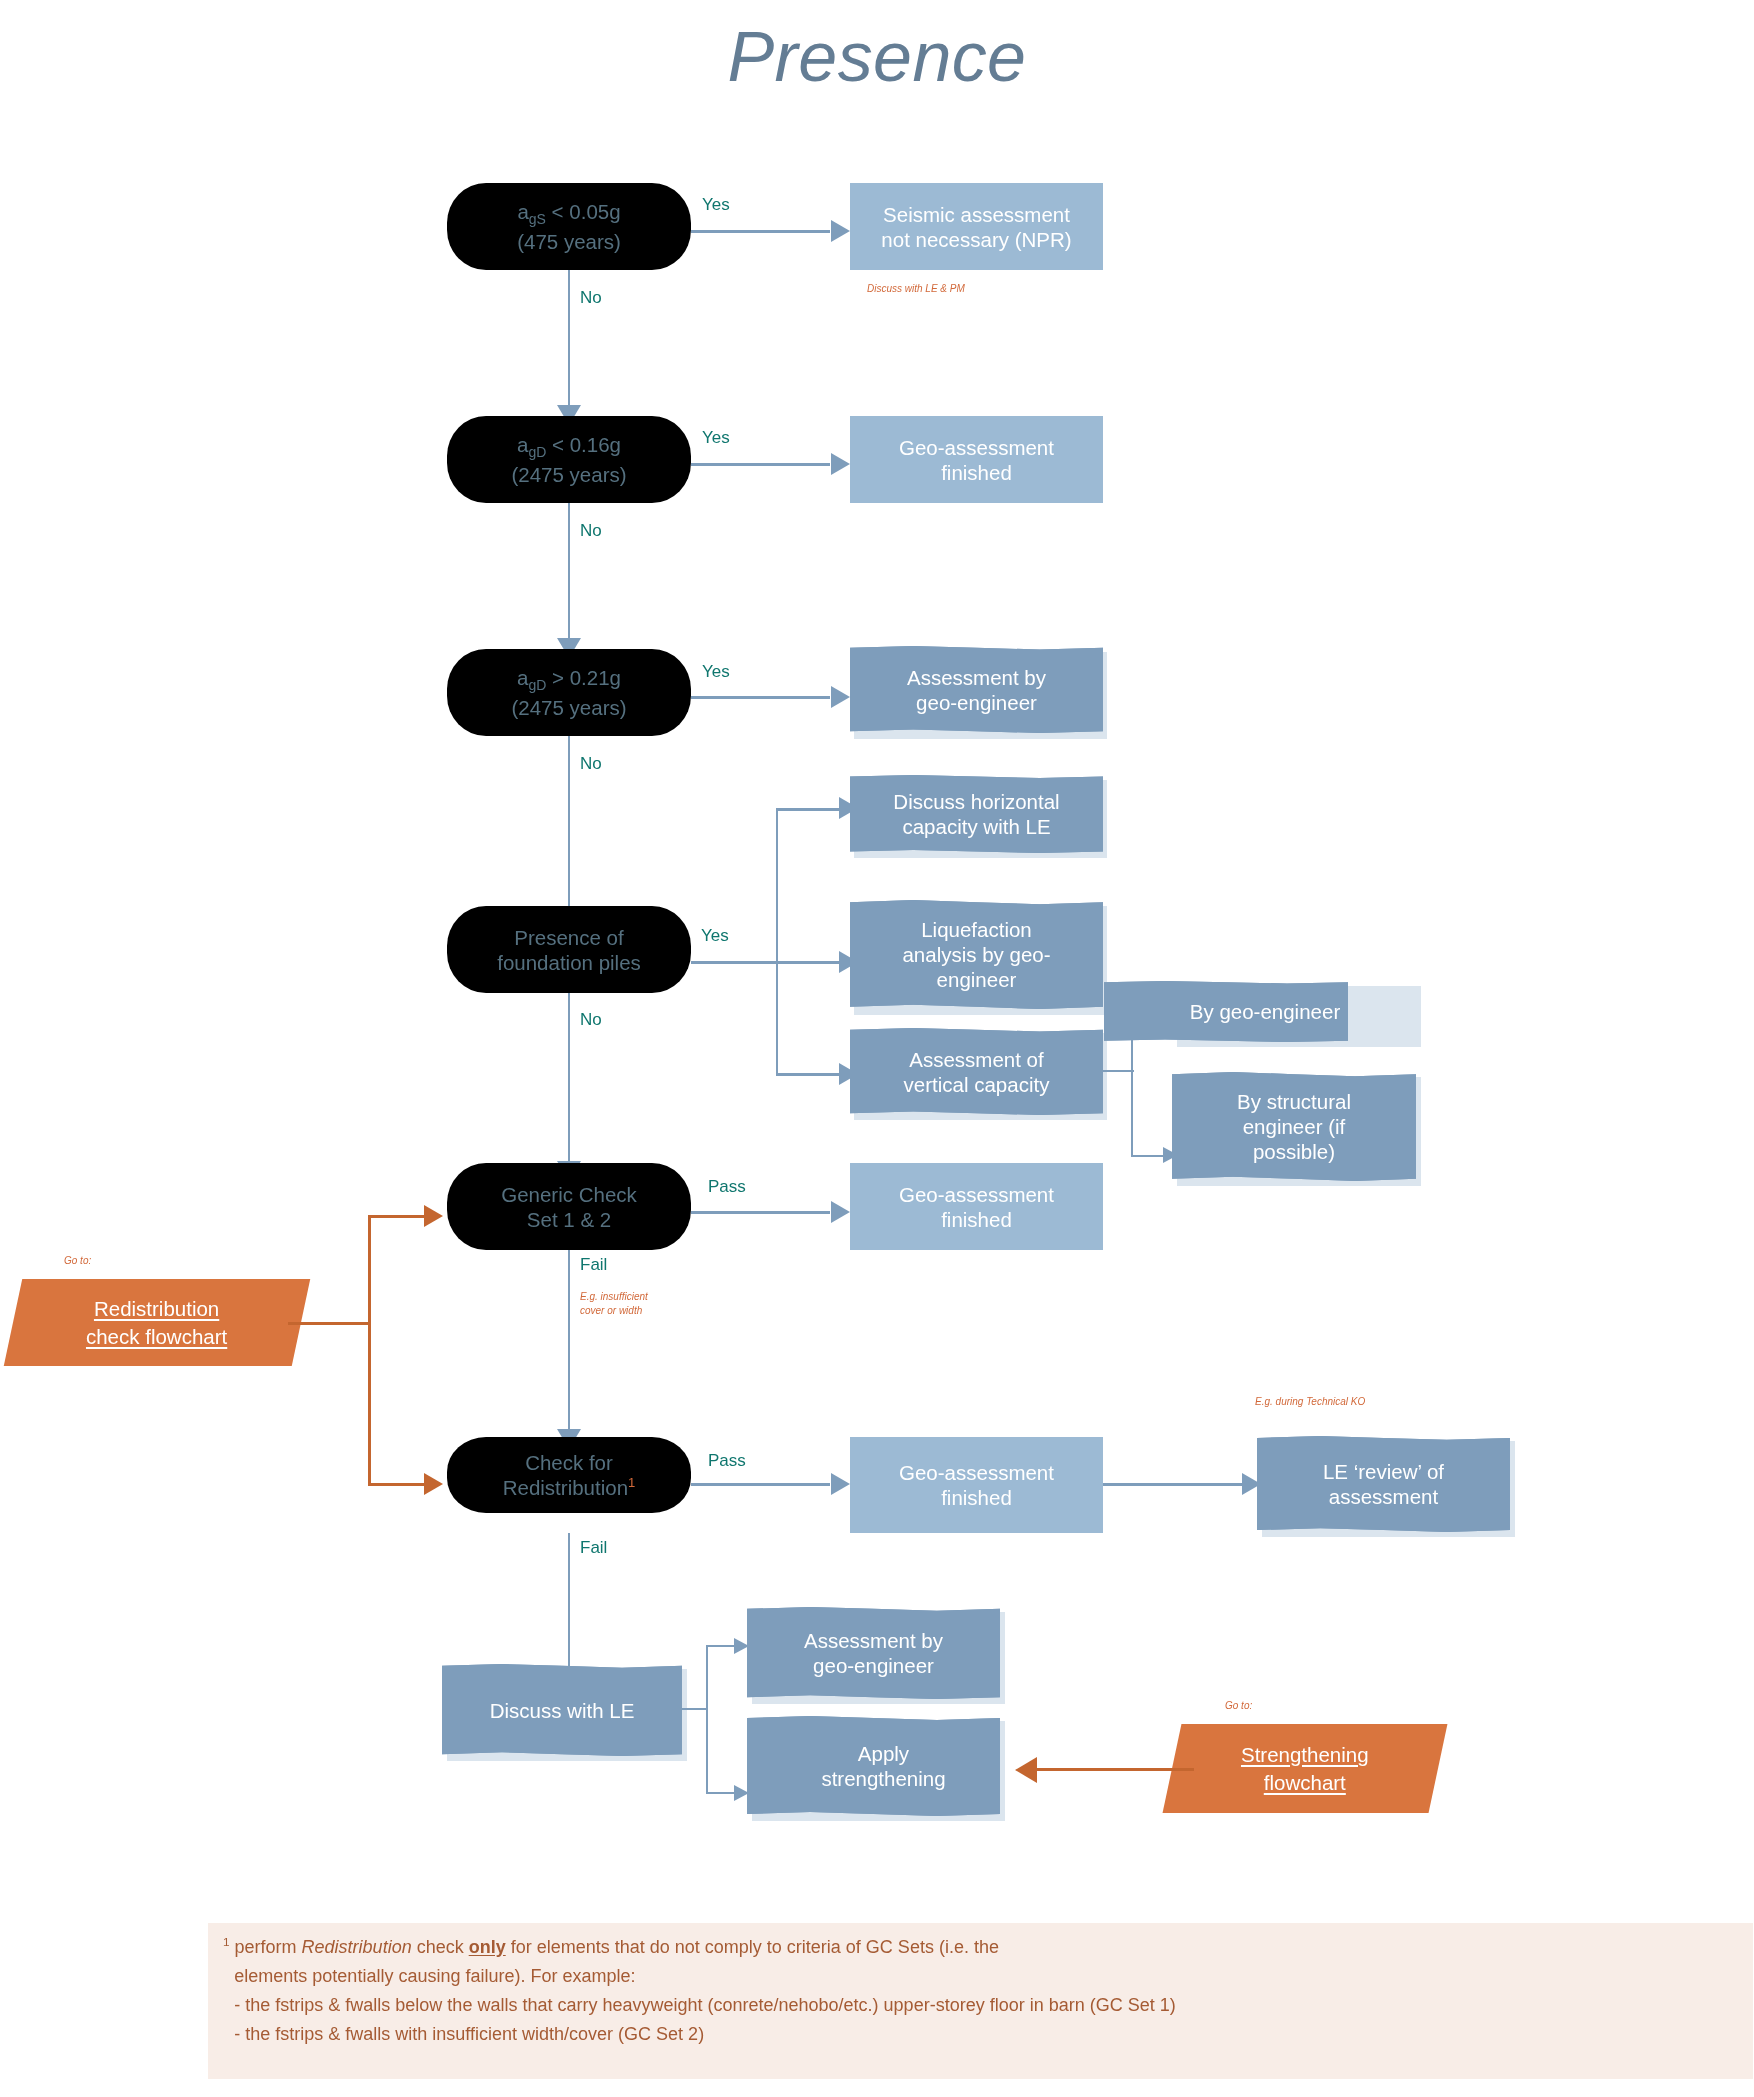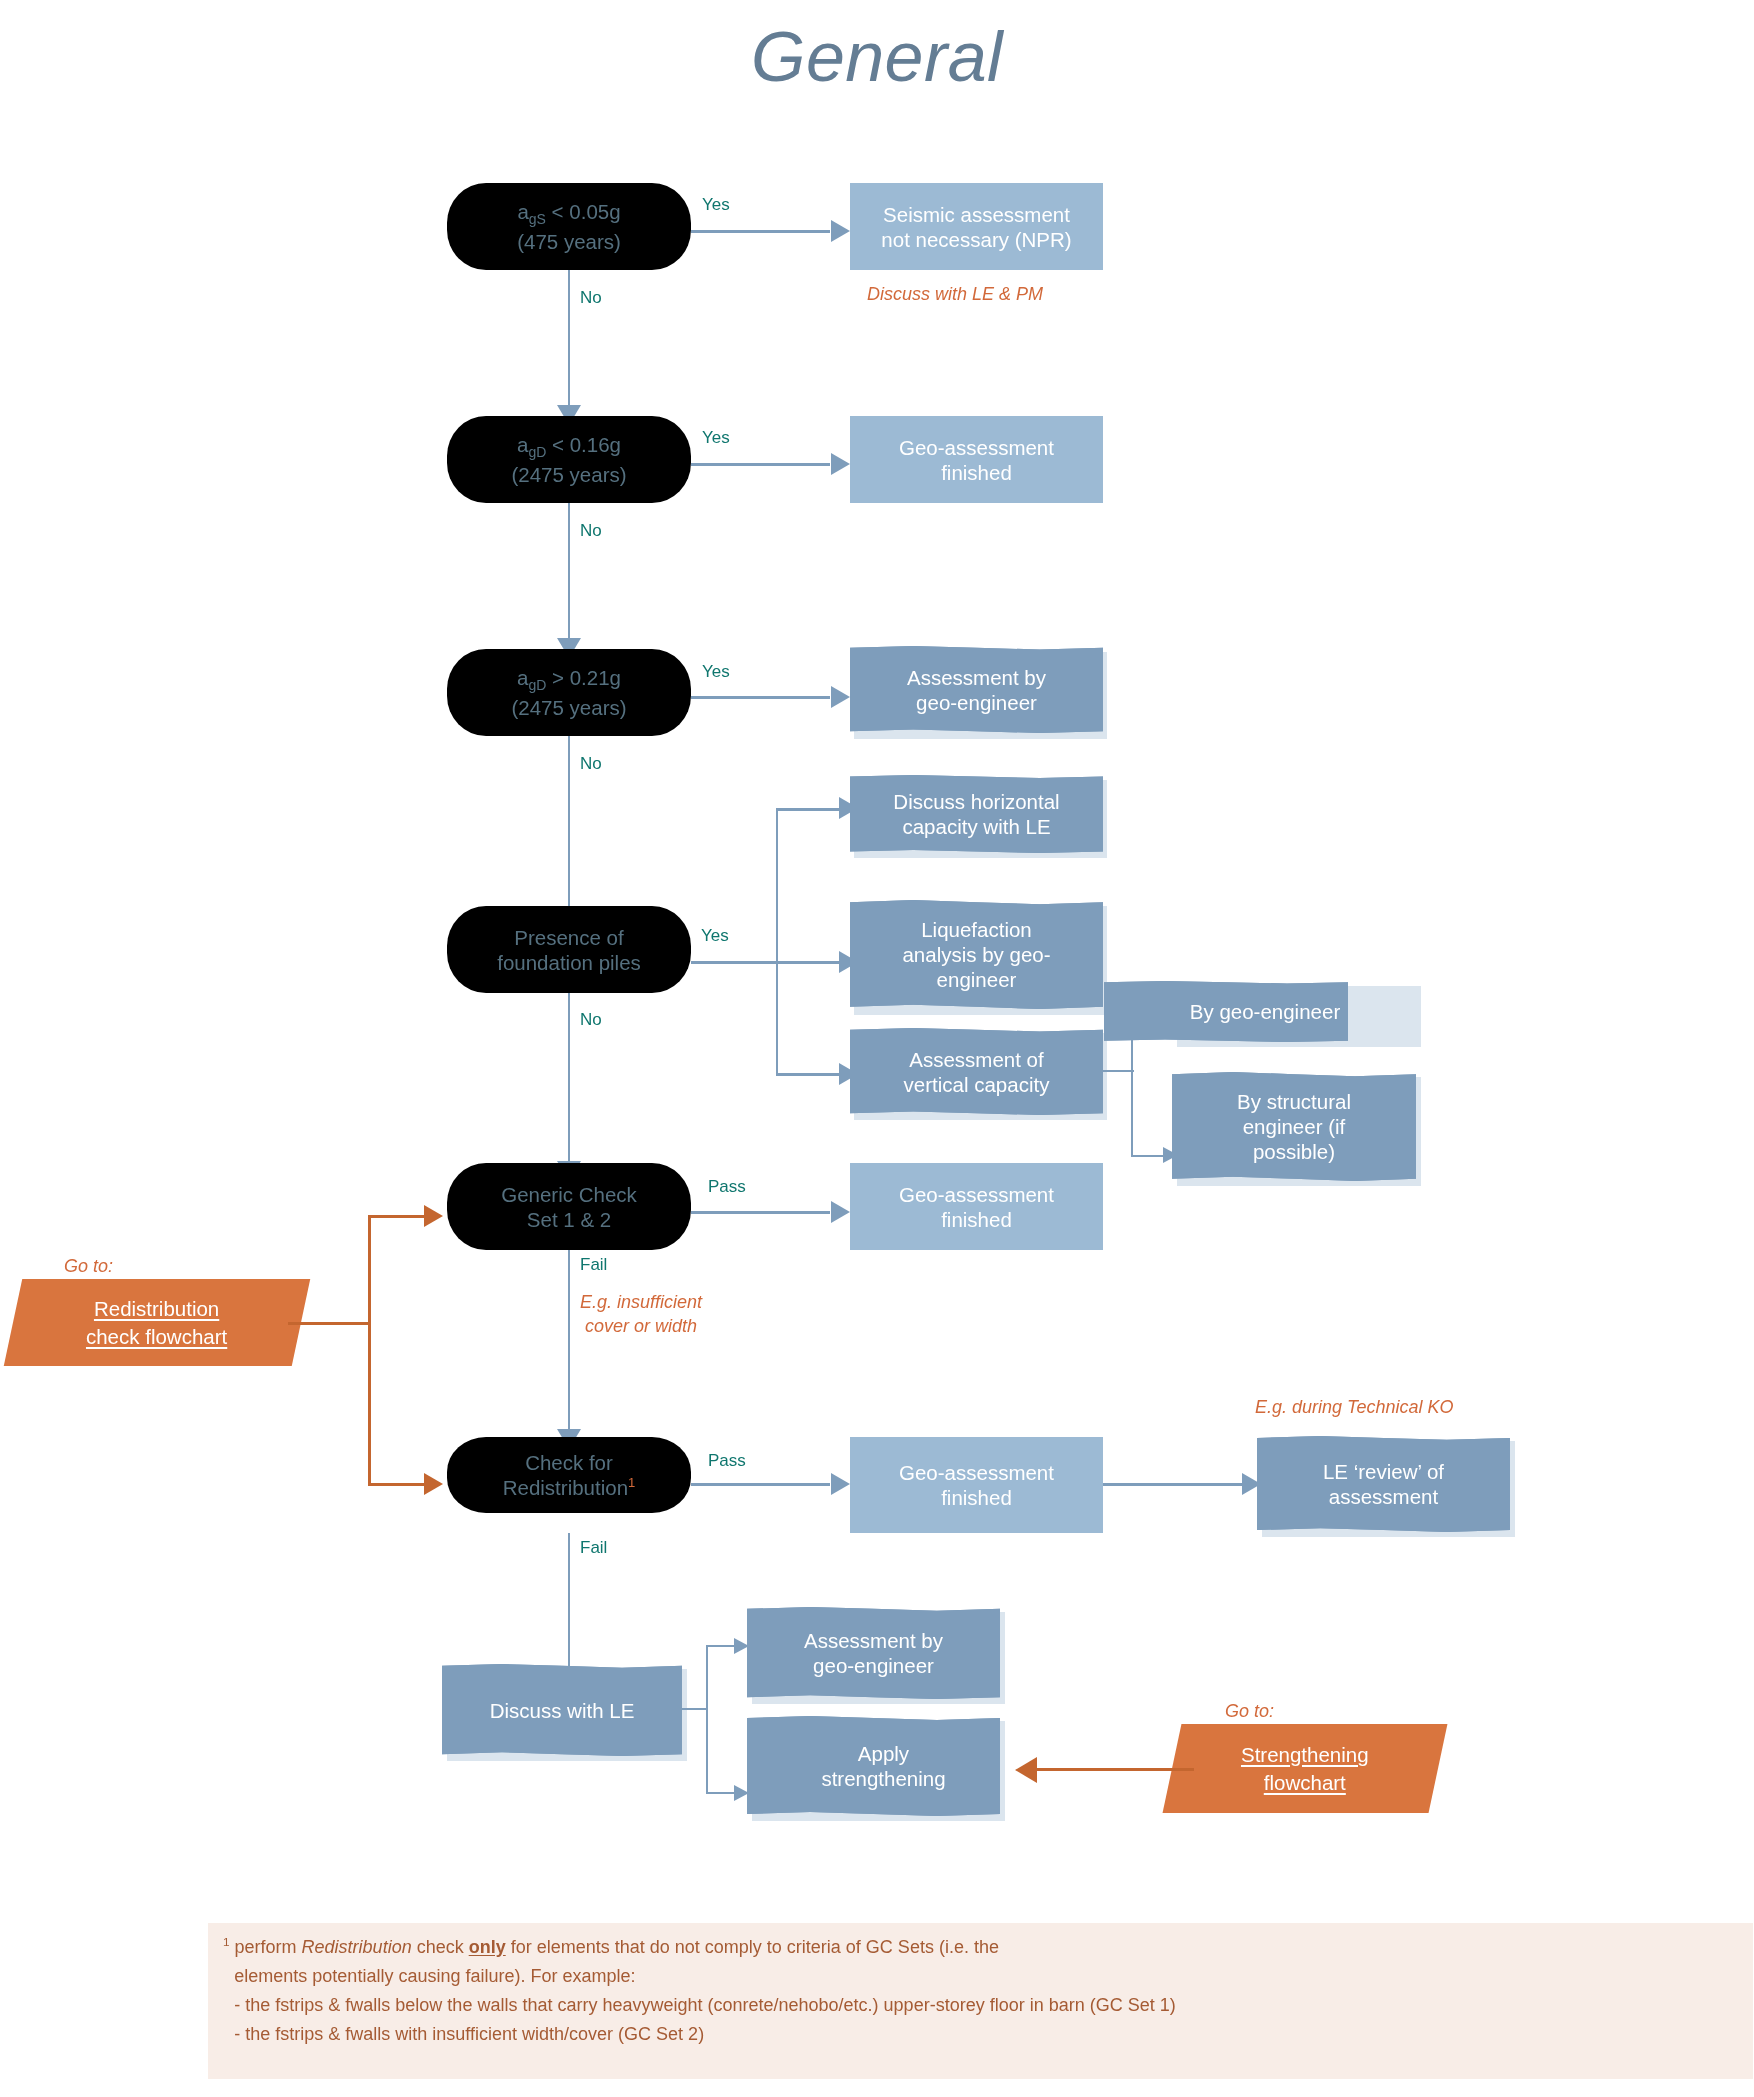--- a/index.html
+++ b/index.html
@@ -56,22 +56,22 @@
   
   .para{
     background:#d9753e;color:#ffffff;font-size:20.5px;
     transform:skewX(-12deg);
   }
   .para .inner{transform:skewX(12deg);text-align:center;line-height:1.35;}
   .para u{text-decoration:underline;text-underline-offset:3.1px;}
 
   
   .lbl{position:absolute;color:#0f766e;font-size:17px;white-space:nowrap;}
-  .lbl-or{position:absolute;color:#d2693a;font-size:18px;font-style:italic;
-          white-space:nowrap;line-height:1.35;text-align:center;}
+  .lbl-or{position:absolute;color:#d2693a;font-size:10px;font-style:italic;
+          white-space:nowrap;line-height:1.35;}
 
   
   .ln{position:absolute;background:#7e9dbb;}
   .ln-or{position:absolute;background:#c4662f;}
   .arrow{position:absolute;width:0;height:0;}
   .a-down{border-left:12.2px solid transparent;border-right:12.2px solid transparent;
           border-top:20px solid #7e9dbb;}
   .a-right{border-top:11.3px solid transparent;border-bottom:11.3px solid transparent;
            border-left:19px solid #7e9dbb;}
   .a-right-sm{border-top:8.7px solid transparent;border-bottom:8.7px solid transparent;
@@ -89,21 +89,21 @@
   }
   #footnote sup{font-size:11.8px;}
   #footnote i{font-style:italic;}
   #footnote b{font-weight:bold;text-decoration:underline;text-underline-offset:2.2px;}
   #footnote .ln2{padding-left:11.3px;}
   #footnote .bullet{padding-left:11.3px;}
 </style>
 </head>
 <body>
 
-<div id="title">General</div>
+<div id="title">Presence</div>
 
 <div class="node decision" style="left:447px;top:183px;width:244px;height:87px;">
   <div>
     <span><span>a</span><span class="sub">gS</span><span> &lt; 0.05g</span></span><br>
     <span>(475 years)</span>
   </div>
 </div>
 <div class="lbl" style="left:702px;top:195px;">Yes</div>
 <div class="ln" style="left:691px;top:230px;width:139px;height:2.6px;"></div>
 <div class="arrow a-right" style="left:831px;top:220px;"></div>

